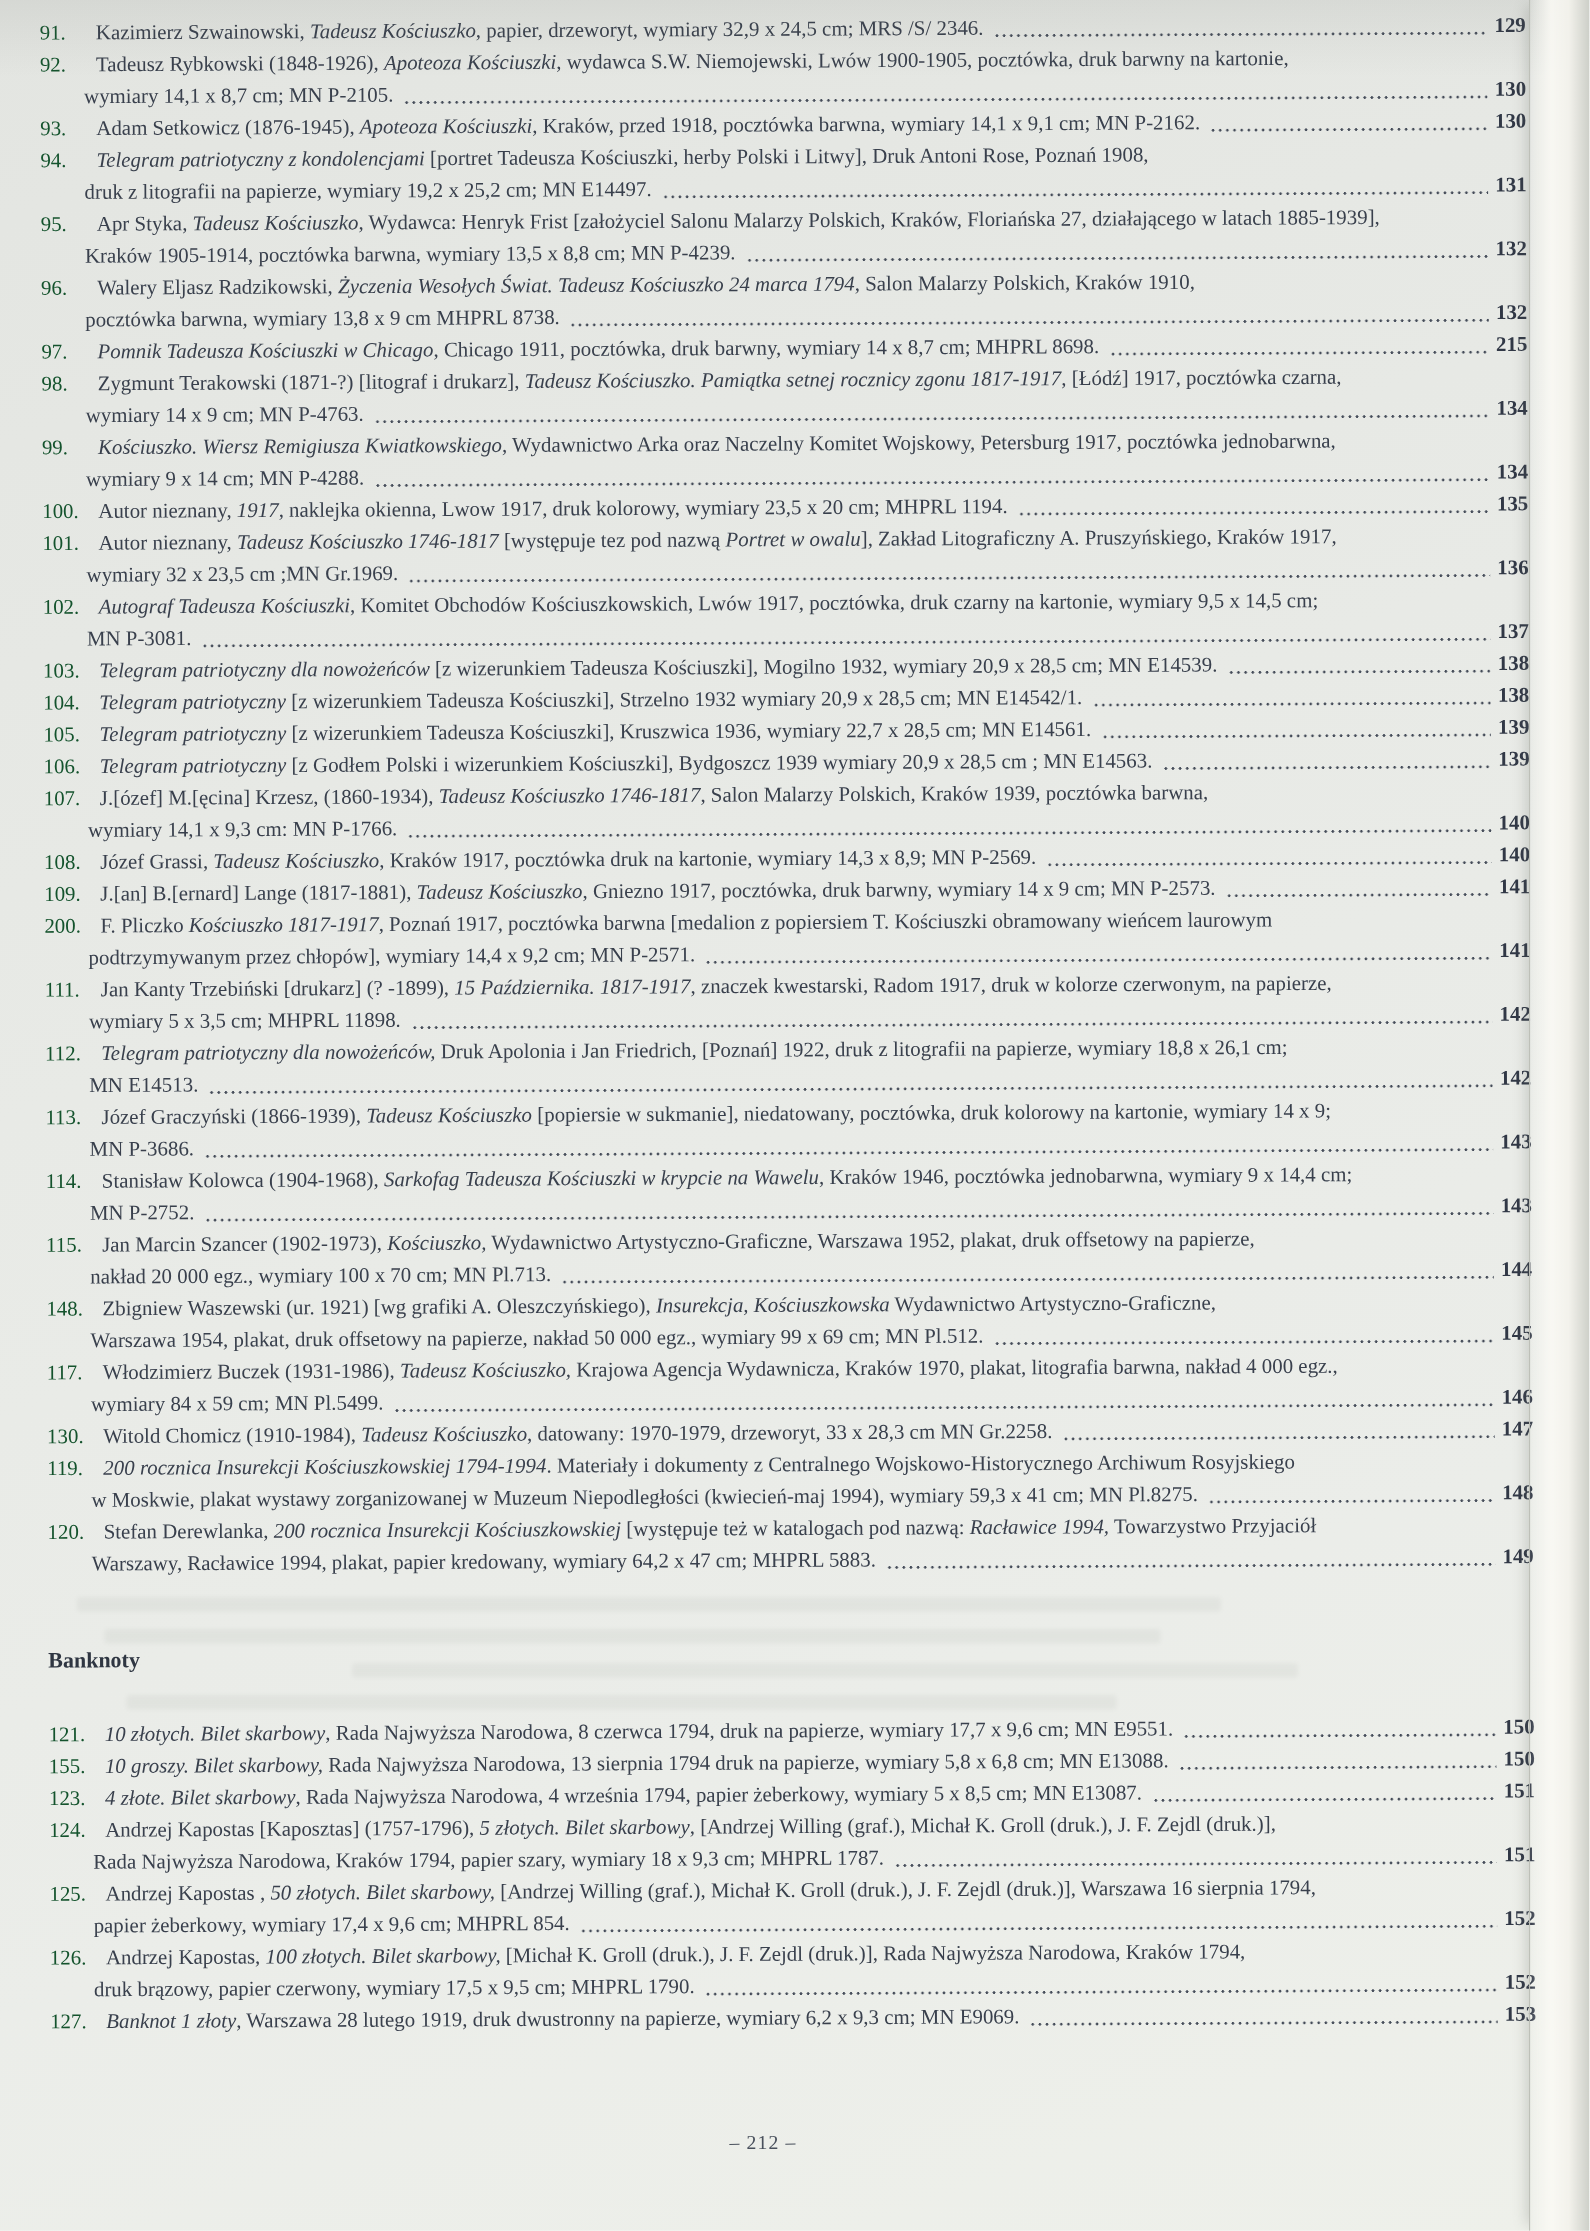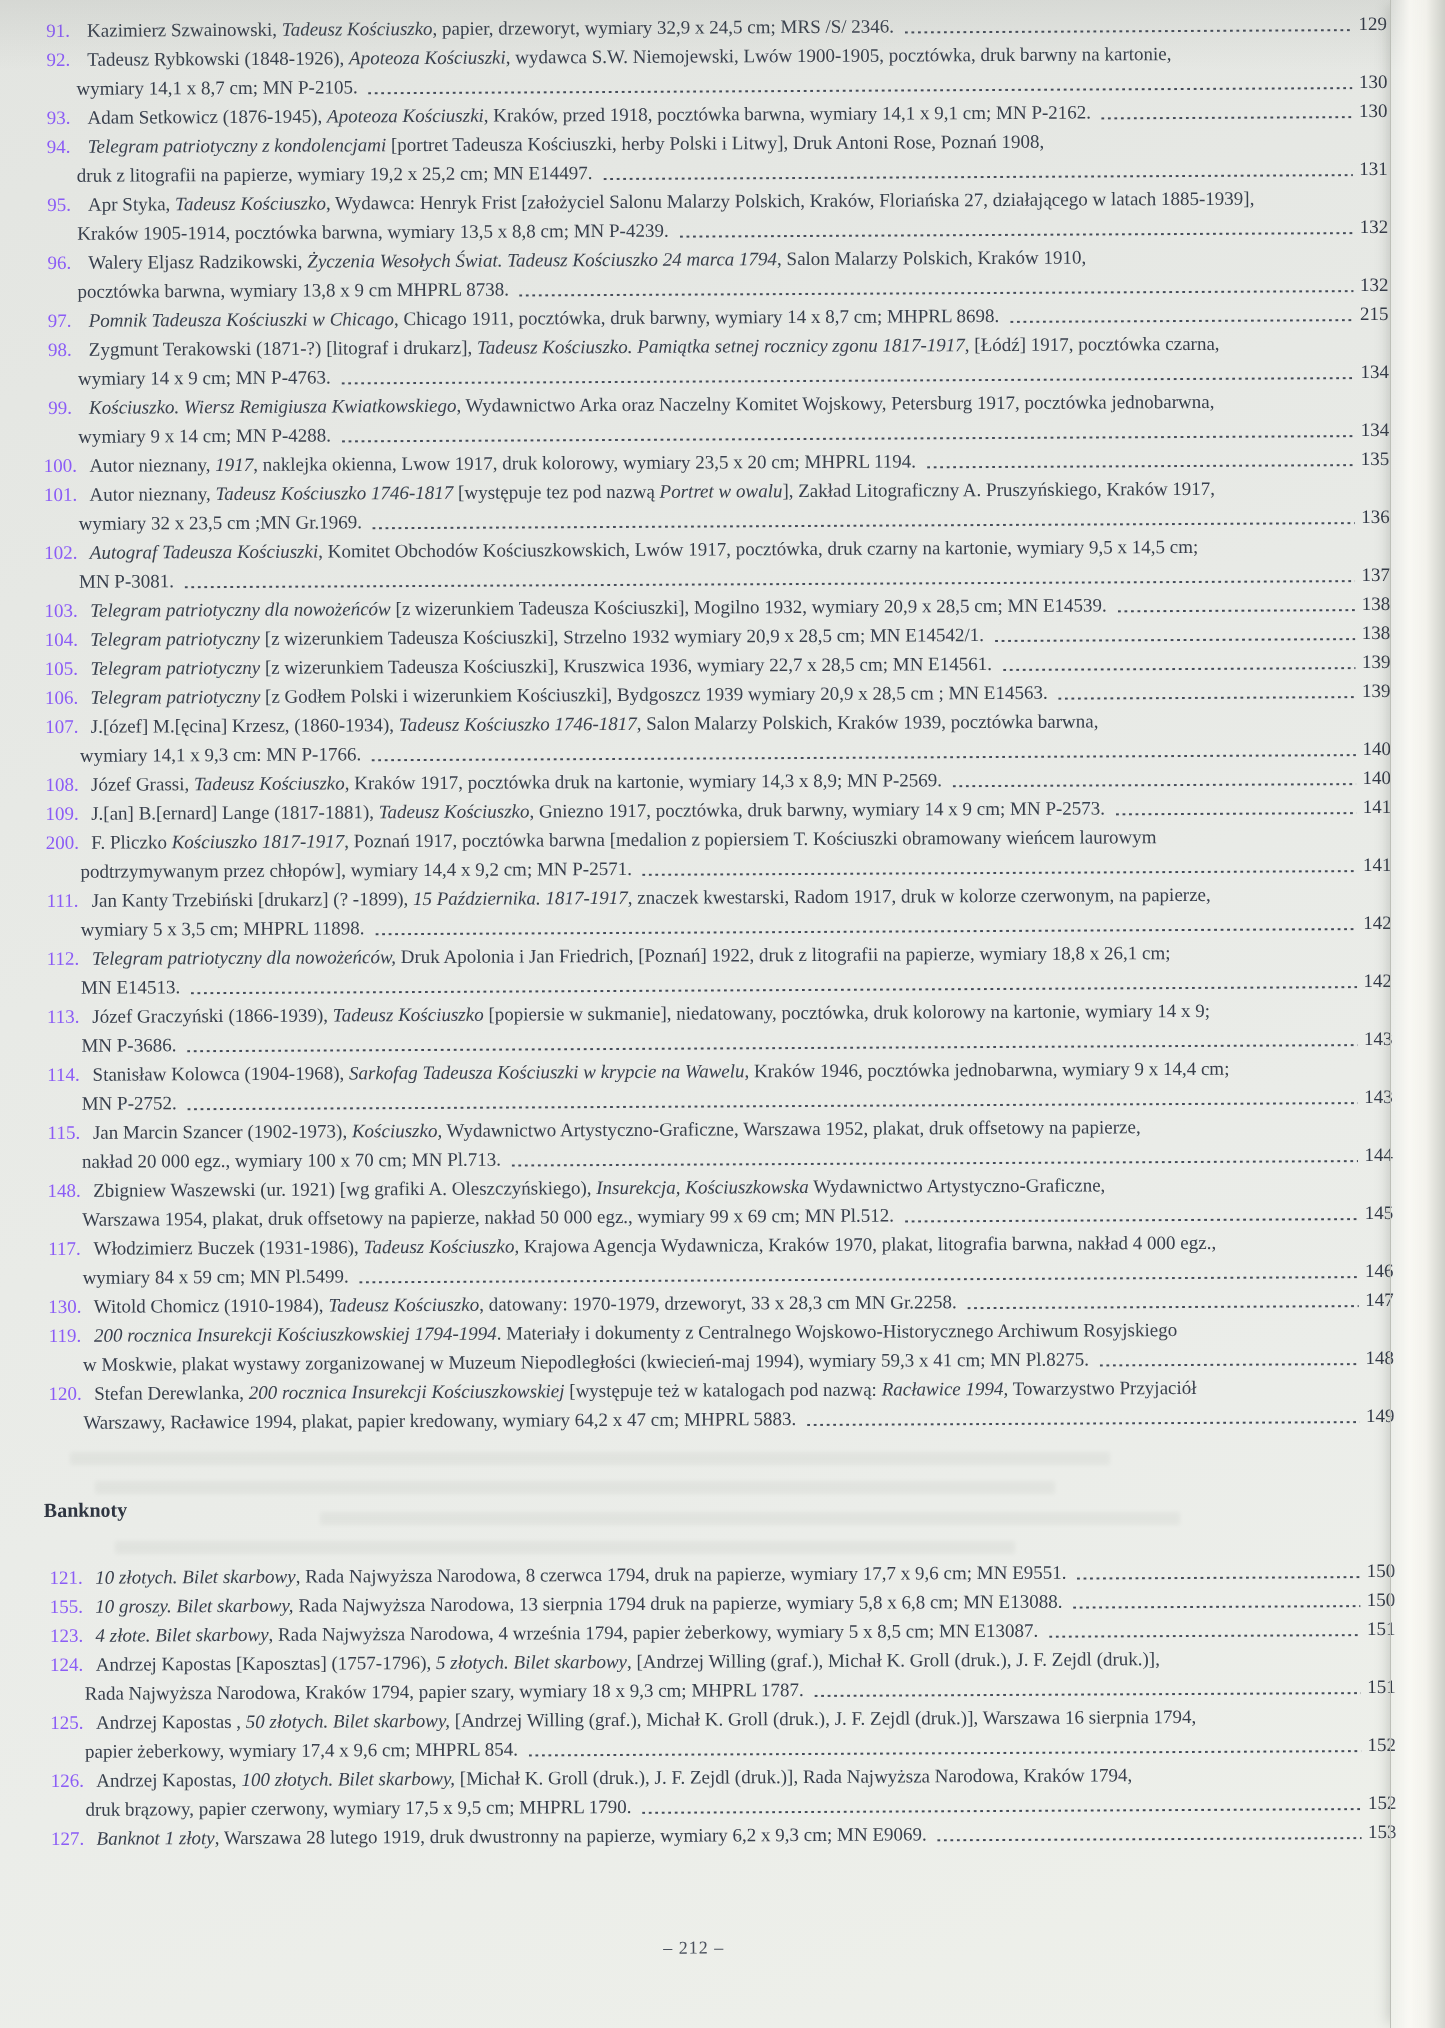--- a/index.html
+++ b/index.html
@@ -49,41 +49,41 @@
   .entry { font-size: 19px; line-height: 29px; }
   .line {
     display: flex;
     align-items: baseline;
     white-space: nowrap;
   }
   .line .num {
     flex: none;
     display: inline-block;
     width: 44px;
-    text-align: center;
+    text-align: left;
     margin-right: 7px;
-    color: #8b5cf6;
+    color: #14532d;
   }
   .line.cont { padding-left: 40px; }
   .line .txt { flex: none; }
   .line .txt em { font-style: italic; }
   .line .dots {
     flex: 1 1 auto;
     min-width: 18px;
     height: 4px;
     align-self: flex-end;
     margin: 0 7px 6px 9px;
     background-image: radial-gradient(circle, #454c59 1.15px, rgba(0,0,0,0) 1.4px);
     background-size: 6.5px 4px;
     background-repeat: repeat-x;
     background-position: left bottom;
   }
   .line .pg {
     flex: none;
-    font-weight: 400;
+    font-weight: 700;
     color: #313846;
   }
   .section-heading {
     font-size: 20px;
     line-height: 30px;
     font-weight: 700;
     color: #2f3642;
     margin: 58px 0 38px 0;
   }
   .footer {

